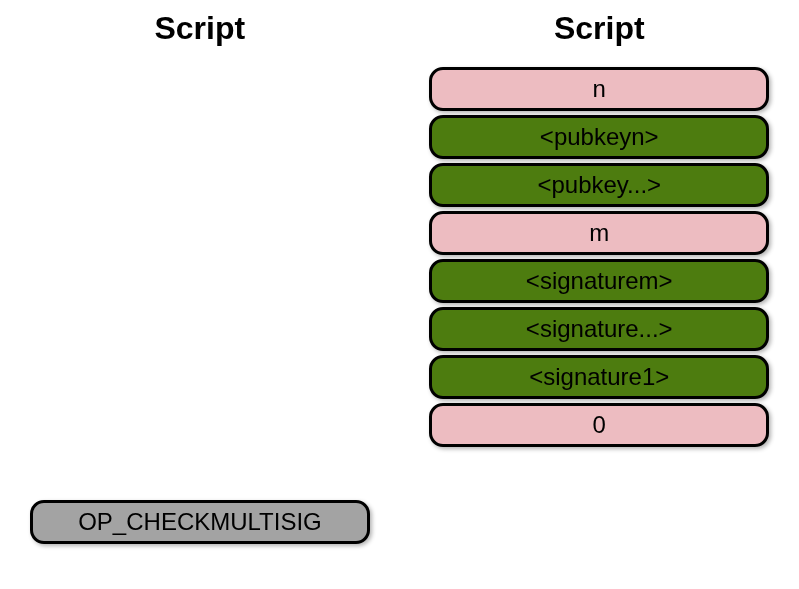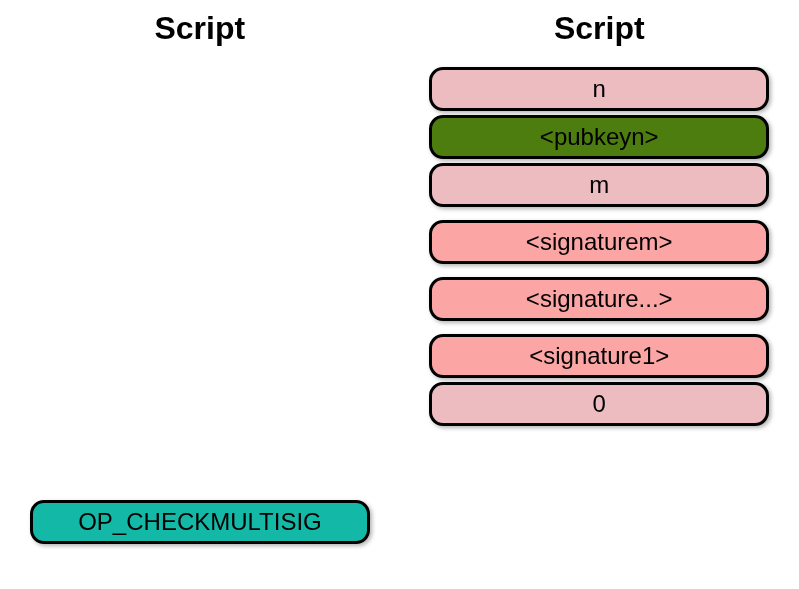--- a/index.html
+++ b/index.html
@@ -56,25 +56,24 @@
       box-shadow: 2px 2px 4px rgba(0,0,0,0.3);
       color: #000;
     }
     .pink {
       background: #edbcc1;
     }
     .yellow {
       background: #4d7c0f;
     }
     .blue {
-      background: #fca5a5;
-      margin-top: 9px;
+      background: #4d7c0f;
     }
     .orange {
-      background: #14b8a6;
+      background: #a3a3a3;
     }
     .script-item {
       position: absolute;
       bottom: 35px;
       left: 30px;
       width: 340px;
     }
   </style>
 </head>
 <body>
@@ -88,20 +87,23 @@
   </div>
   <div class="column stack-column">
     <div class="column-title">Script</div>
     <div class="stack-items">
       <div class="item pink">
         <span>n</span>
       </div>
       <div class="item yellow">
         <span>&lt;pubkeyn&gt;</span>
       </div>
+      <div class="item yellow">
+        <span>&lt;pubkey...&gt;</span>
+      </div>
       <div class="item pink">
         <span>m</span>
       </div>
       <div class="item blue">
         <span>&lt;signaturem&gt;</span>
       </div>
       <div class="item blue">
         <span>&lt;signature...&gt;</span>
       </div>
       <div class="item blue">

